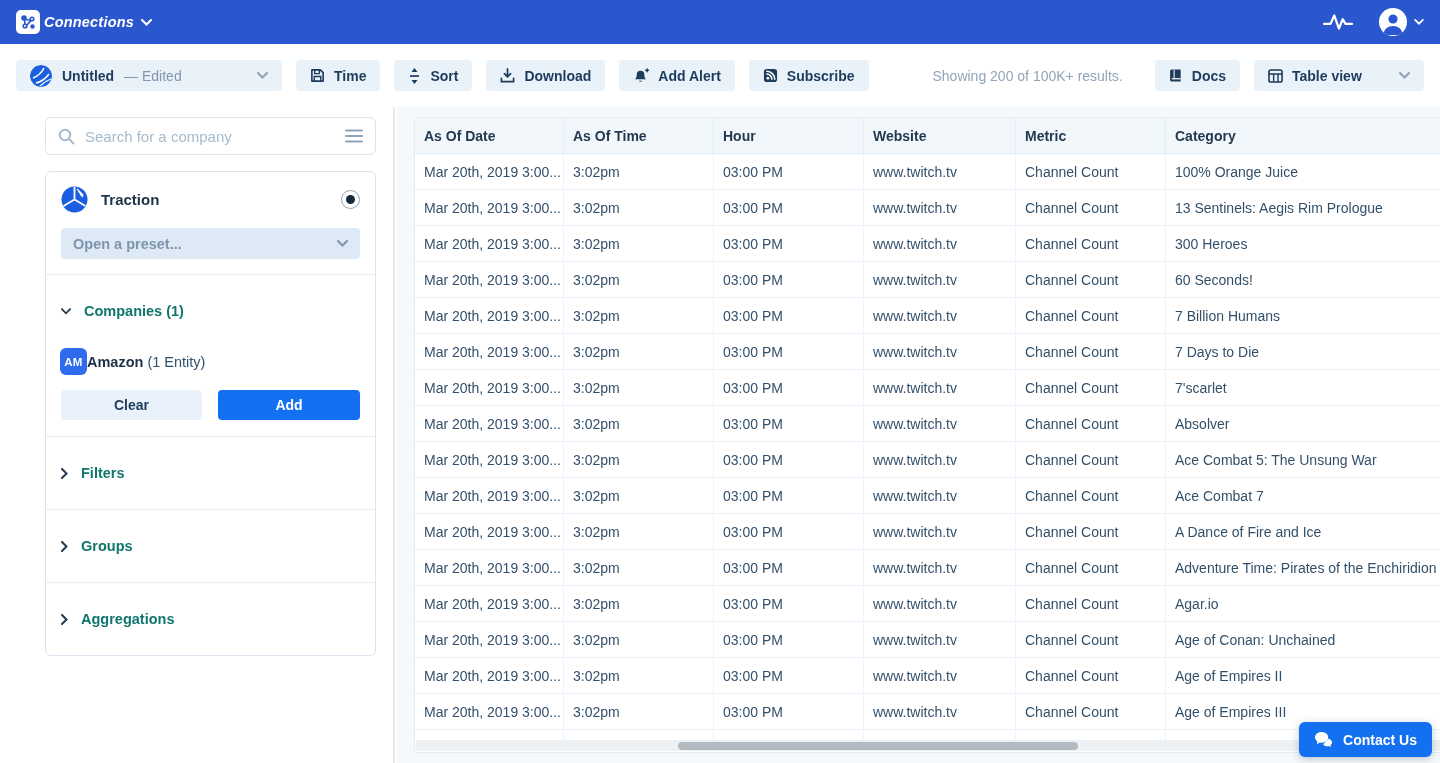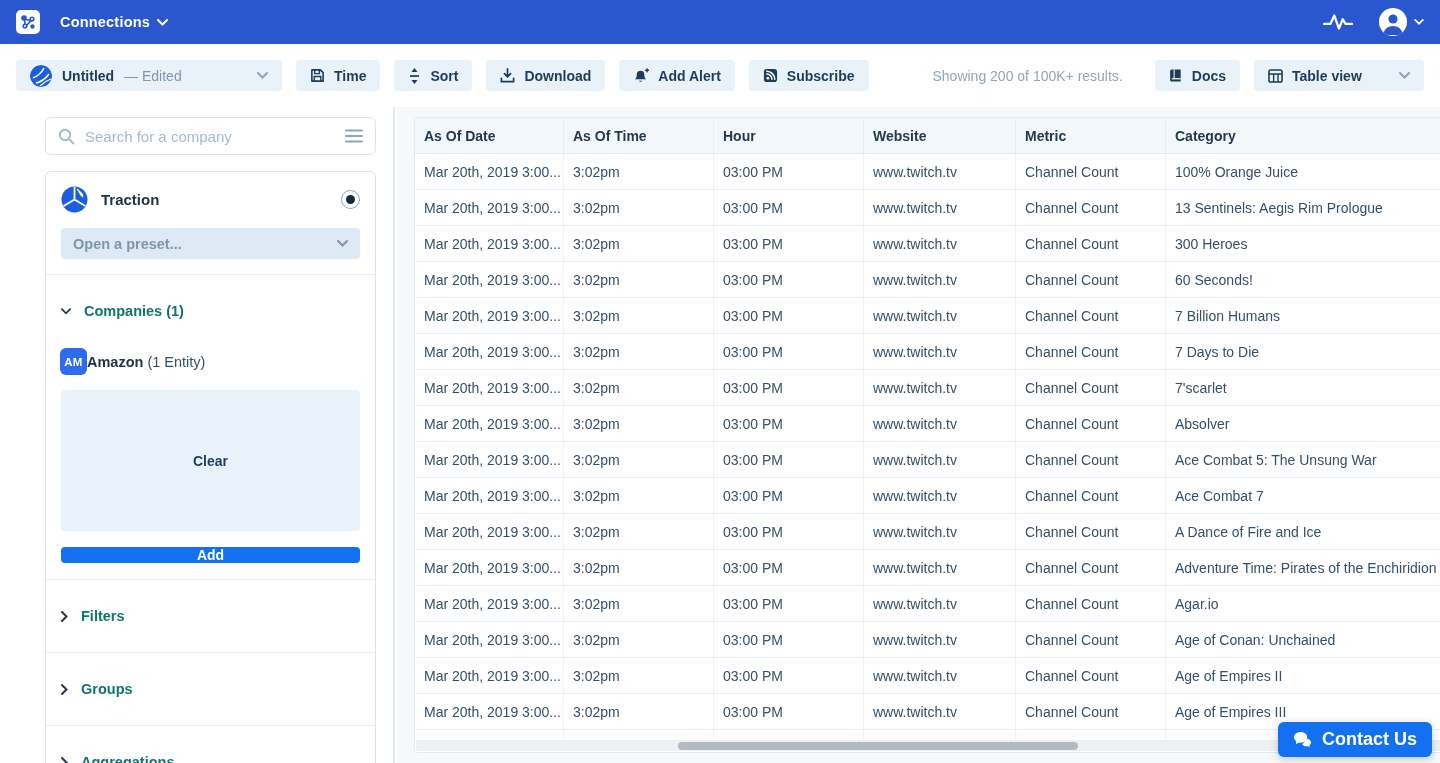--- a/index.html
+++ b/index.html
@@ -2,21 +2,21 @@
 <html><head>
 <meta charset="utf-8">
 <style>
   * { box-sizing: border-box; margin: 0; padding: 0; }
   html,body { width:1440px; height:763px; overflow:hidden;
     font-family:"Liberation Sans", sans-serif; background:#fff; }
 
   
   .topbar { height:44px; background:#2a57cd; display:flex; align-items:center;
     padding:0 16px; color:#fff; }
-  .topbar-left { display:flex; align-items:center; gap:20px; flex:1; }
+  .topbar-left { display:flex; align-items:center; gap:4px; flex:1;font-style:italic; }
   .app-icon { width:24px; height:24px; border-radius:5px; background:#fff;
     display:flex; align-items:center; justify-content:center; }
   .topbar-title { font-size:14.5px; font-weight:700; letter-spacing:.2px;
     display:flex; align-items:center; gap:7px; cursor:pointer; }
   .topbar-right { display:flex; align-items:center; gap:26px; }
   .avatar-wrap { display:flex; align-items:center; gap:7px; cursor:pointer; }
   .avatar { width:28px; height:28px; border-radius:50%; background:#fff;
     overflow:hidden; display:flex; align-items:flex-end; justify-content:center; }
 
   
@@ -63,21 +63,21 @@
   .section-head { display:flex; align-items:center; gap:13px; padding:28px 15px;
     font-weight:700; color:#0f766e; font-size:14.5px; border-top:1px solid #e6edf4;
     cursor:pointer; }
   .section-head.first { border-top:1px solid #e6edf4; }
   .company-row { display:flex; align-items:center; padding:1px 15px 13px 14px;
     font-size:14.5px; color:#33506b; }
   .badge { width:27px; height:27px; background:#2e6ced; border-radius:6px; color:#fff;
     font-weight:700; font-size:11.5px; display:flex; align-items:center;
     justify-content:center; letter-spacing:.3px; }
   .company-row b { color:#1d3248; margin-right:4px; }
-  .actions { display:flex; gap:16px; padding:2px 15px 16px;flex-direction:column; }
+  .actions { display:flex; gap:16px; padding:2px 15px 16px; }
   .btn-clear { flex:0 0 141px; height:30px; background:#e9f2fa; border-radius:4px;
     color:#1d3b5a; font-weight:700; font-size:14px; display:flex; align-items:center;
     justify-content:center; cursor:pointer; }
   .btn-add { flex:1; height:30px; background:#1371f1; border-radius:4px; color:#fff;
     font-weight:700; font-size:14px; display:flex; align-items:center;
     justify-content:center; cursor:pointer; }
 
   
   .table-card { position:absolute; left:17px; top:10px; width:1039px; height:636px;
     background:#fff; border:1px solid #e0ebf4; border-radius:4px; overflow:hidden; }
@@ -93,21 +93,21 @@
   .tr.partial { height:12px; border-bottom:none; }
   .hscroll { position:absolute; left:1px; right:1px; bottom:1px; height:11px;
     background:#eef1f4; }
   .hthumb { position:absolute; left:262px; top:2px; width:400px; height:8px;
     background:#b3bac1; border-radius:4px; cursor:pointer; }
   .vthumb { position:absolute; right:3px; top:38px; width:8px; height:50px;
     background:#b3bac1; border-radius:4px; cursor:pointer; z-index:5; }
 
   .contact { position:absolute; right:8px; bottom:6px; height:35px;
     background:#1371f1; color:#fff; border-radius:6px; display:flex;
-    align-items:center; gap:10px; padding:0 15px; font-weight:700; font-size:18px;
+    align-items:center; gap:10px; padding:0 15px; font-weight:700; font-size:14px;
     cursor:pointer; box-shadow:0 2px 8px rgba(16,42,67,.25); }
 </style>
 </head>
 <body>
 
 <div class="topbar">
   <div class="topbar-left">
     <div class="app-icon">
       <svg width="16" height="16" viewBox="0 0 16 16">
         <g stroke="#2a57cd" stroke-width="1.6" fill="none">

